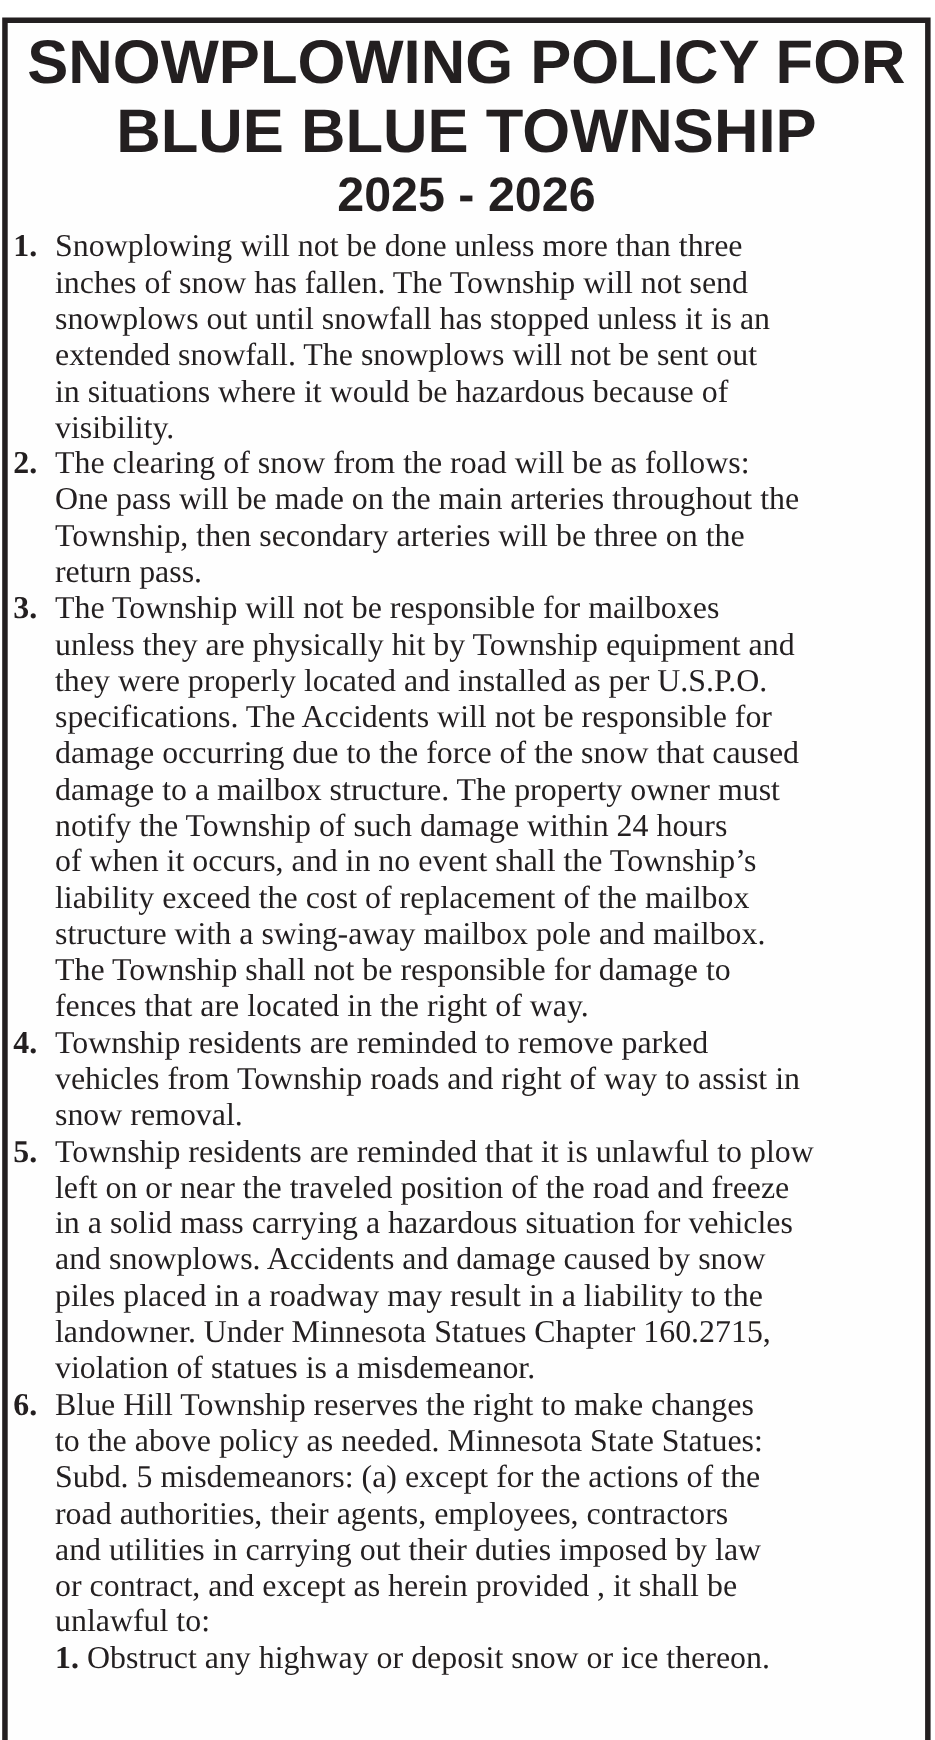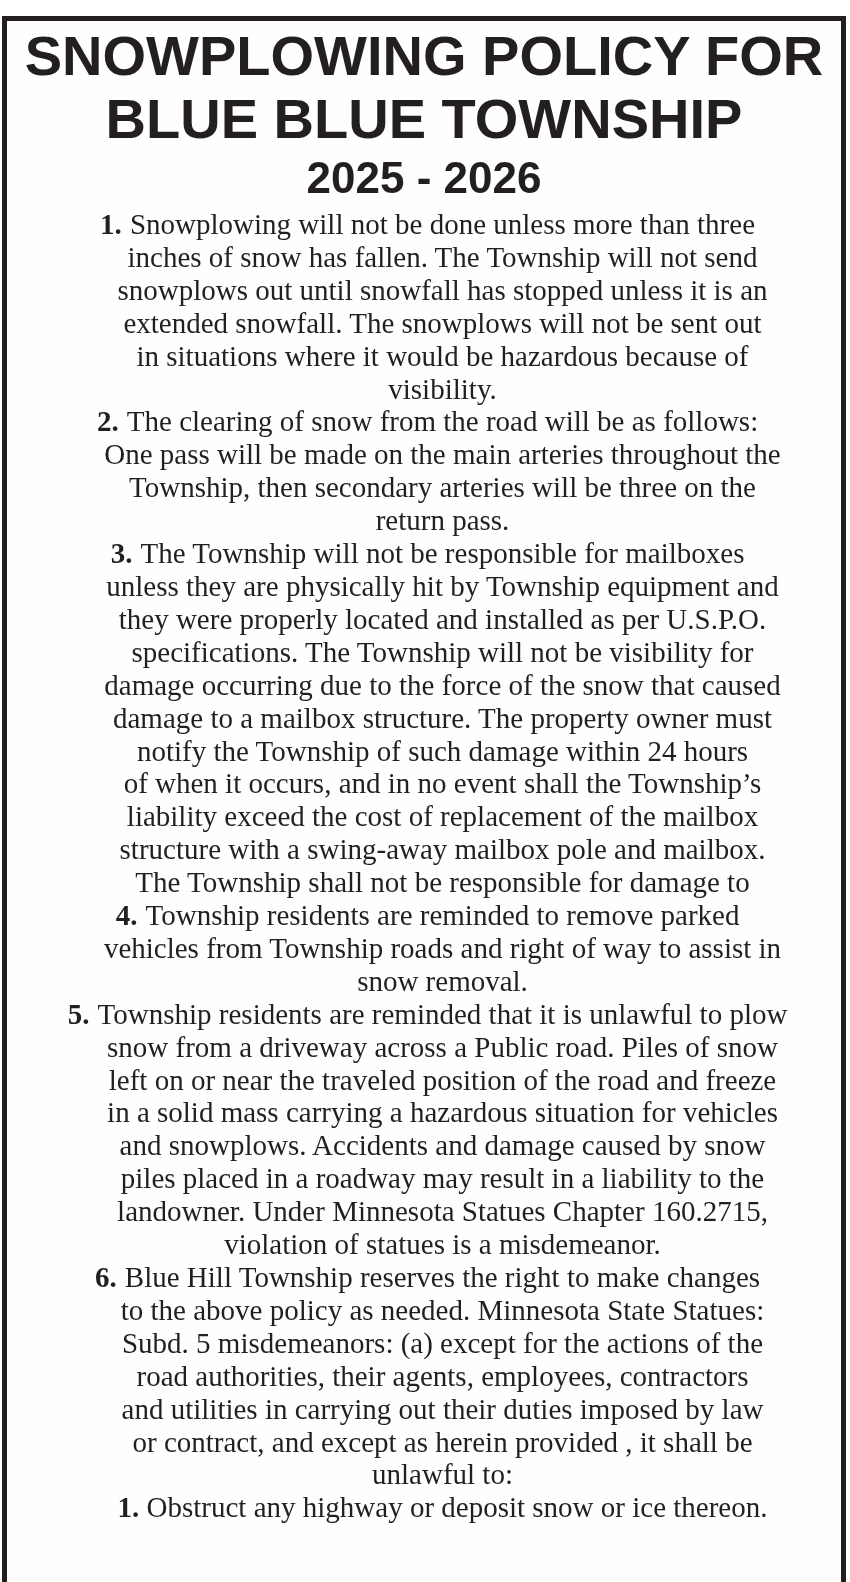--- a/index.html
+++ b/index.html
@@ -45,21 +45,20 @@
     font-family: "Liberation Serif", serif;
     font-size: 29px;
     line-height: 32.9px;
     color: #231f20;
   }
   .policy-item {
     padding-left: 38px;
   }
   .line {
     white-space: nowrap;
-    text-align: center;
   }
   .line.first {
     text-indent: -38px;
   }
   .num {
     font-weight: bold;
     display: inline-block;
     width: 38px;
     text-indent: 0;
   }
@@ -88,37 +87,37 @@
       <div class="policy-item">
         <div class="line first"><span class="num">2.</span>The clearing of snow from the road will be as follows:</div>
         <div class="line">One pass will be made on the main arteries throughout the</div>
         <div class="line">Township, then secondary arteries will be three on the</div>
         <div class="line">return pass.</div>
       </div>
       <div class="policy-item">
         <div class="line first"><span class="num">3.</span>The Township will not be responsible for mailboxes</div>
         <div class="line">unless they are physically hit by Township equipment and</div>
         <div class="line">they were properly located and installed as per U.S.P.O.</div>
-        <div class="line">specifications. The Township will not be visibility for</div>
+        <div class="line">specifications. The Accidents will not be responsible for</div>
         <div class="line">damage occurring due to the force of the snow that caused</div>
         <div class="line">damage to a mailbox structure. The property owner must</div>
         <div class="line">notify the Township of such damage within 24 hours</div>
         <div class="line">of when it occurs, and in no event shall the Township’s</div>
         <div class="line">liability exceed the cost of replacement of the mailbox</div>
         <div class="line">structure with a swing-away mailbox pole and mailbox.</div>
         <div class="line">The Township shall not be responsible for damage to</div>
+        <div class="line">fences that are located in the right of way.</div>
       </div>
       <div class="policy-item">
         <div class="line first"><span class="num">4.</span>Township residents are reminded to remove parked</div>
         <div class="line">vehicles from Township roads and right of way to assist in</div>
         <div class="line">snow removal.</div>
       </div>
       <div class="policy-item">
         <div class="line first"><span class="num">5.</span>Township residents are reminded that it is unlawful to plow</div>
-        <div class="line">snow from a driveway across a Public road. Piles of snow</div>
         <div class="line">left on or near the traveled position of the road and freeze</div>
         <div class="line">in a solid mass carrying a hazardous situation for vehicles</div>
         <div class="line">and snowplows. Accidents and damage caused by snow</div>
         <div class="line">piles placed in a roadway may result in a liability to the</div>
         <div class="line">landowner. Under Minnesota Statues Chapter 160.2715,</div>
         <div class="line">violation of statues is a misdemeanor.</div>
       </div>
       <div class="policy-item">
         <div class="line first"><span class="num">6.</span>Blue Hill Township reserves the right to make changes</div>
         <div class="line">to the above policy as needed. Minnesota State Statues:</div>

